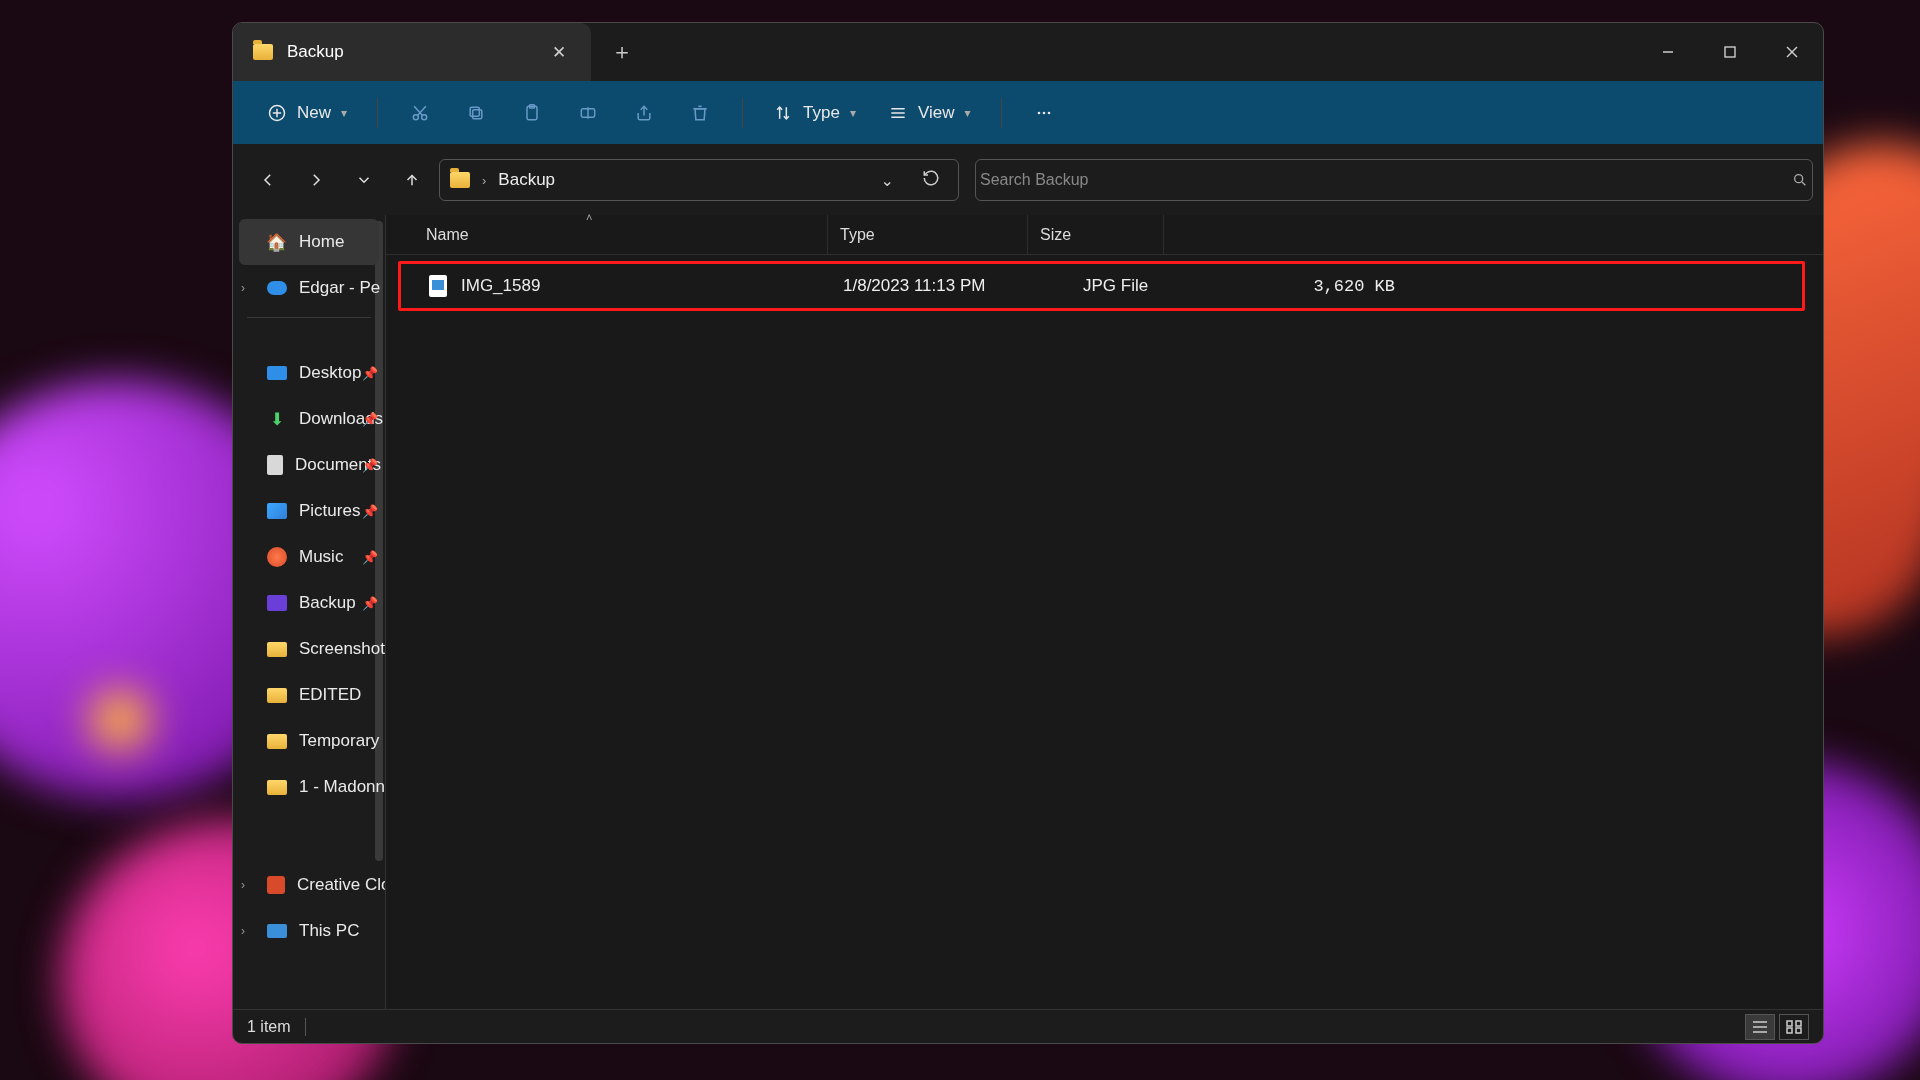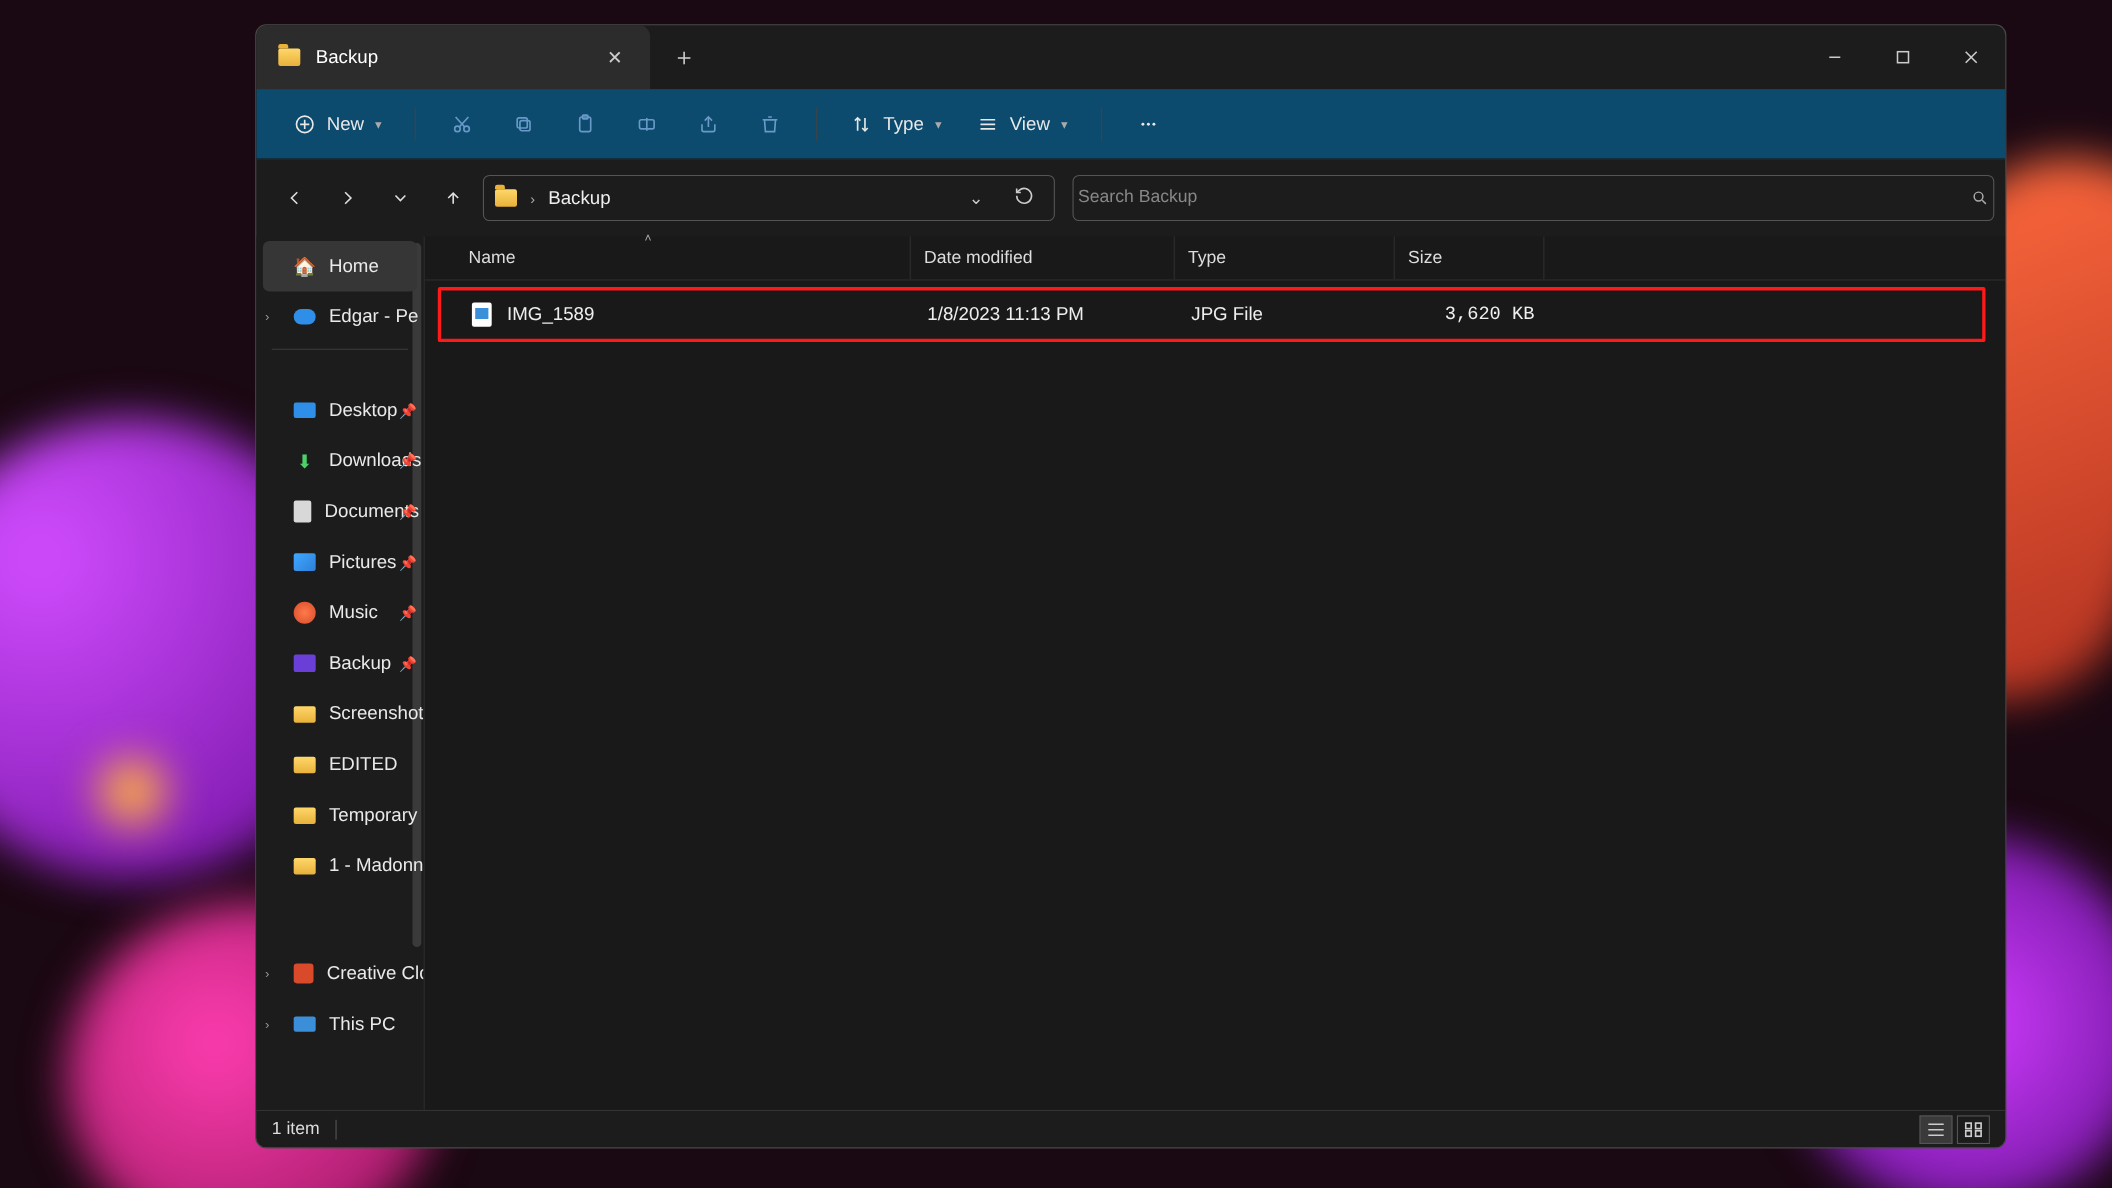--- a/index.html
+++ b/index.html
@@ -367,23 +367,20 @@
           <span>This PC</span>
         </div>
     </div>
 
     <div class="main">
       <div class="cols">
         <div class="col name">
             <span class="sort">˄</span>
             <span>Name</span>
           </div>
-        <div class="col date">
-            <span>Date modified</span>
-          </div>
         <div class="col type">
             <span>Type</span>
           </div>
         <div class="col size">
             <span>Size</span>
           </div>
       </div>
       <div class="row-wrap">
         <div class="row">
           <div class="cell name">

